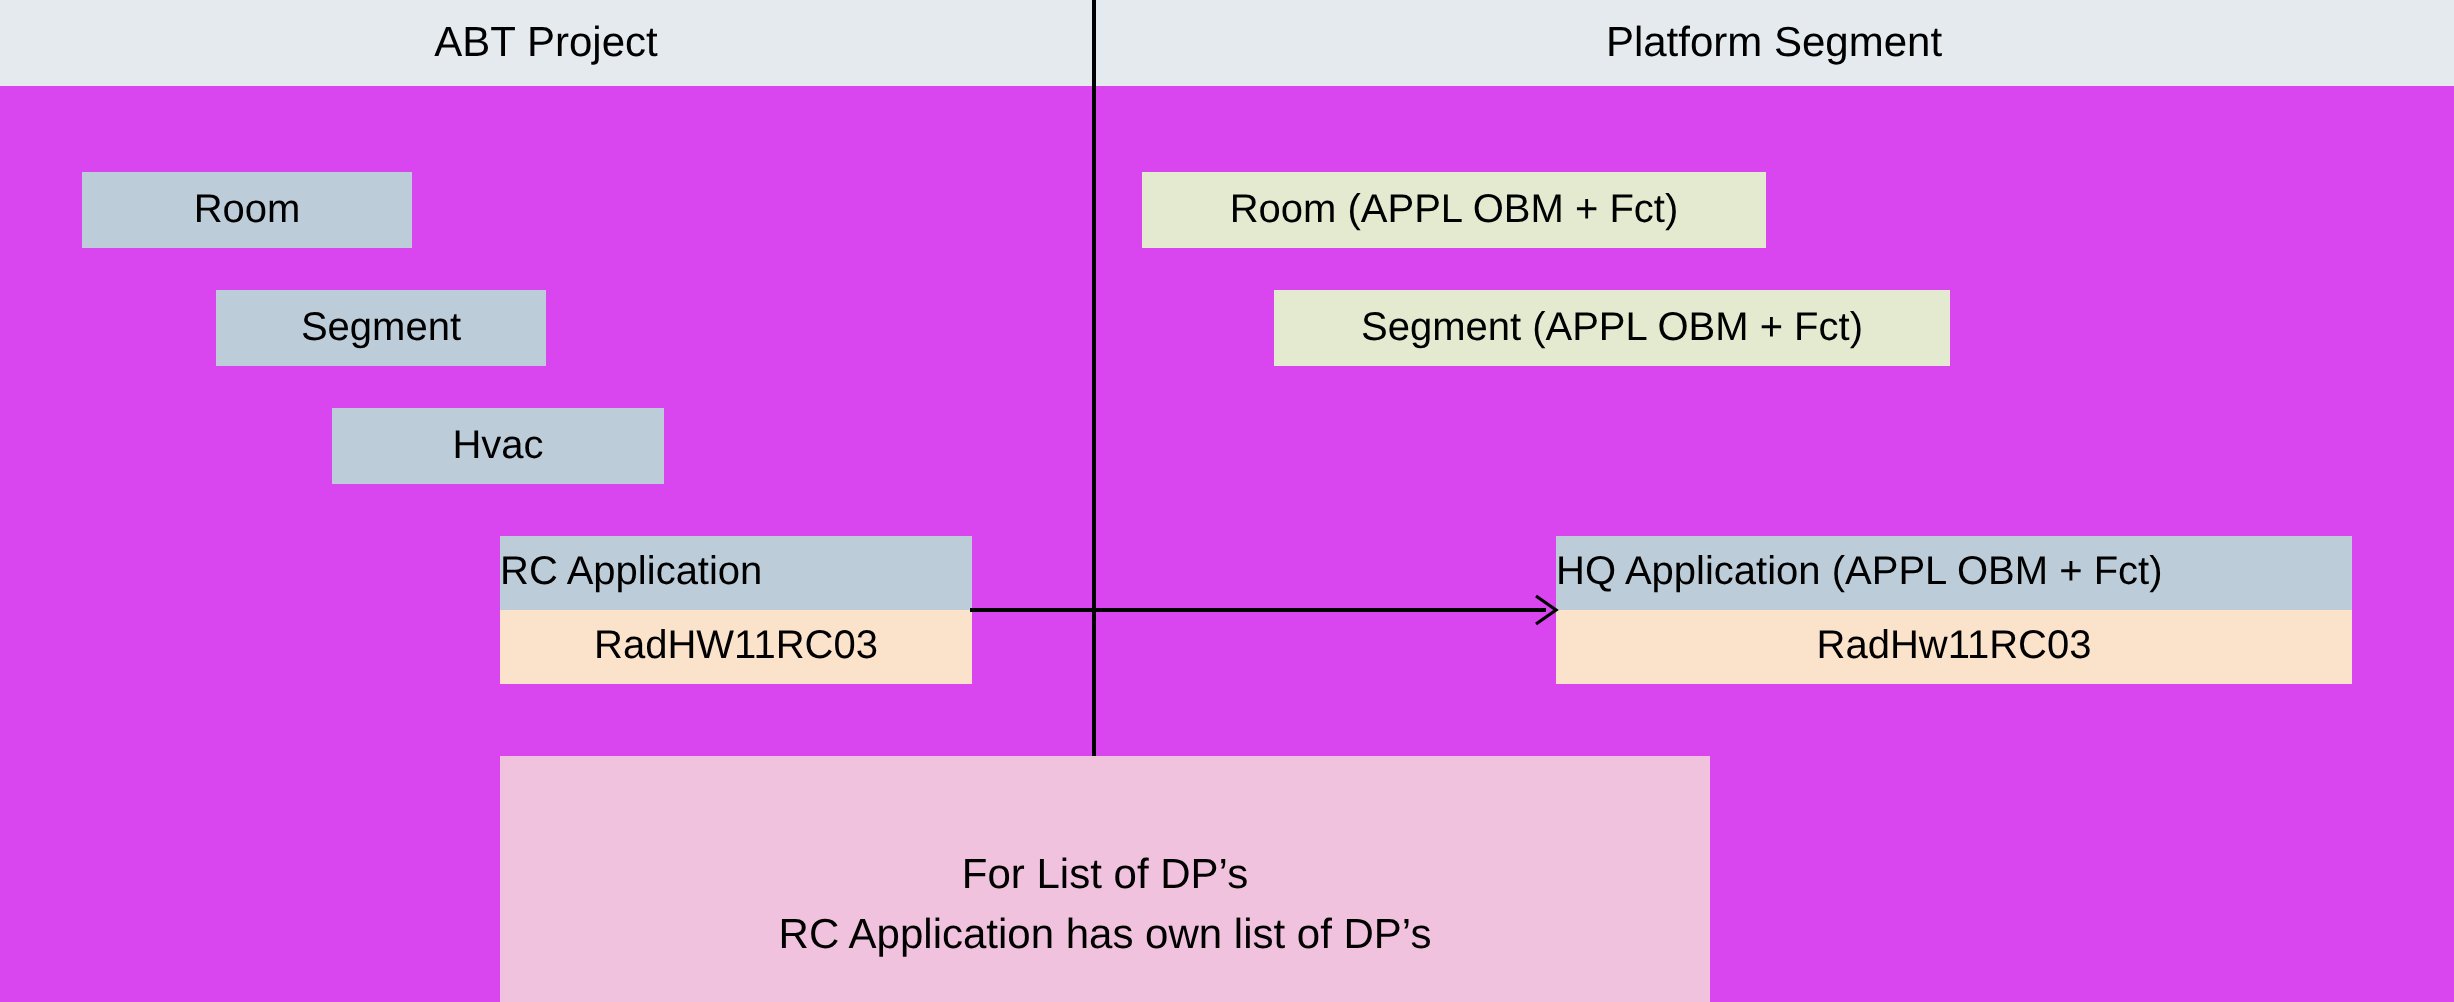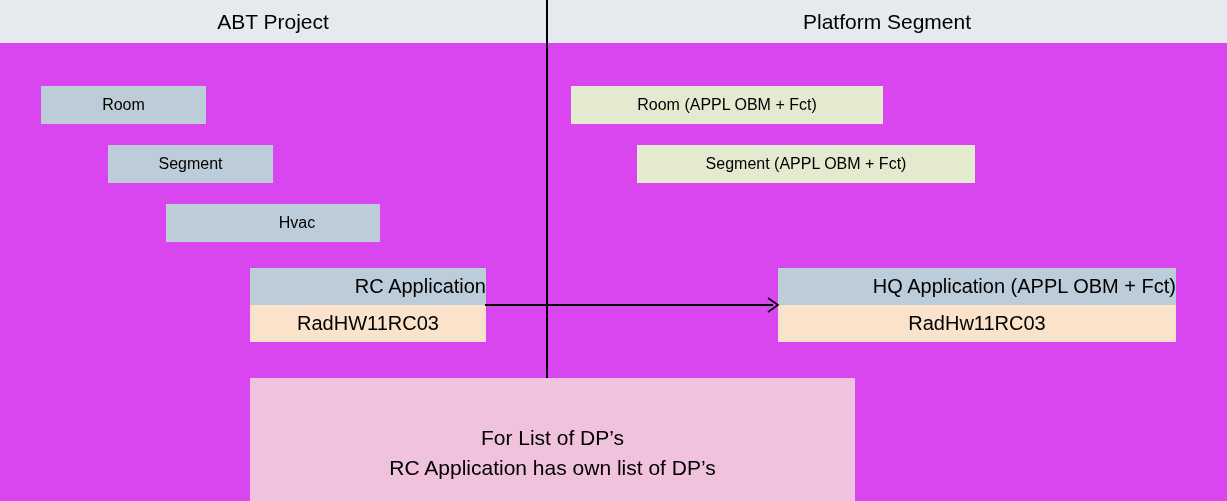--- a/index.html
+++ b/index.html
@@ -43,35 +43,35 @@
     position: absolute;
     left: 546px;
     top: 0px;
     width: 2px;
     height: 378px;
     background: #000000;
   }
 
   .node {
     position: absolute;
-    font-size: 16px;
+    font-size: 20px;
     line-height: 38px;
     text-align: center;
     white-space: nowrap;
     color: #000000;
   }
   .node.blue  { background: #bccdd9; }
   .node.green { background: #e3ead0; }
 
   .stack-top {
     position: absolute;
     background: #bccdd9;
     font-size: 20px;
     line-height: 37px;
-    text-align: right;
+    text-align: left;
     white-space: nowrap;
   }
   .stack-bottom {
     position: absolute;
     background: #fbe2ca;
     font-size: 20px;
     line-height: 37px;
     text-align: center;
     white-space: nowrap;
   }
@@ -122,21 +122,21 @@
   <div class="header-title left">ABT Project</div>
 
   <div class="header-title right">Platform Segment</div>
 
   <div class="divider"></div>
 
   <div class="node blue" style="left:41px; top:86px; width:165px; height:38px;">Room</div>
 
   <div class="node blue" style="left:108px; top:145px; width:165px; height:38px;">Segment</div>
 
-  <div class="node blue" style="left:166px; top:204px; width:166px; height:38px;padding-left:48px;">Hvac</div>
+  <div class="node blue" style="left:166px; top:204px; width:166px; height:38px;">Hvac</div>
 
   <div class="stack-top" style="left:250px; top:268px; width:236px; height:37px;">RC Application</div>
 
   <div class="stack-bottom" style="left:250px; top:305px; width:236px; height:37px;">RadHW11RC03</div>
 
   <div class="node green" style="left:571px; top:86px; width:312px; height:38px;">Room (APPL OBM + Fct)</div>
 
   <div class="node green" style="left:637px; top:145px; width:338px; height:38px;">Segment (APPL OBM + Fct)</div>
 
 

